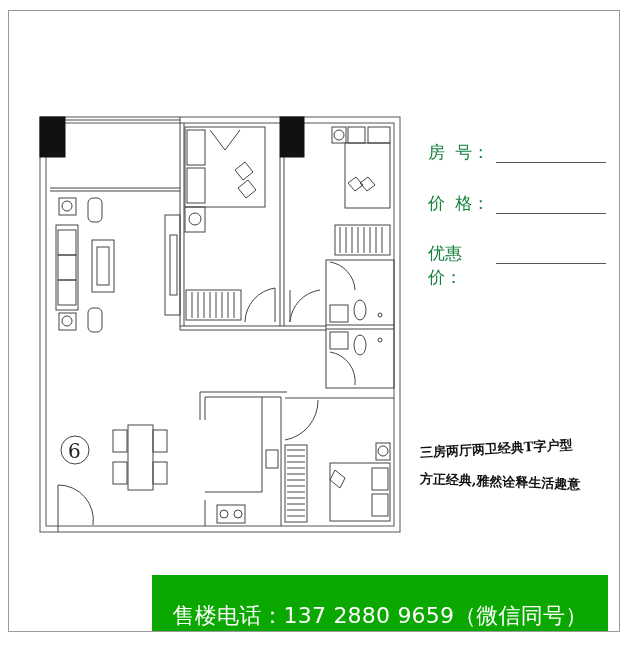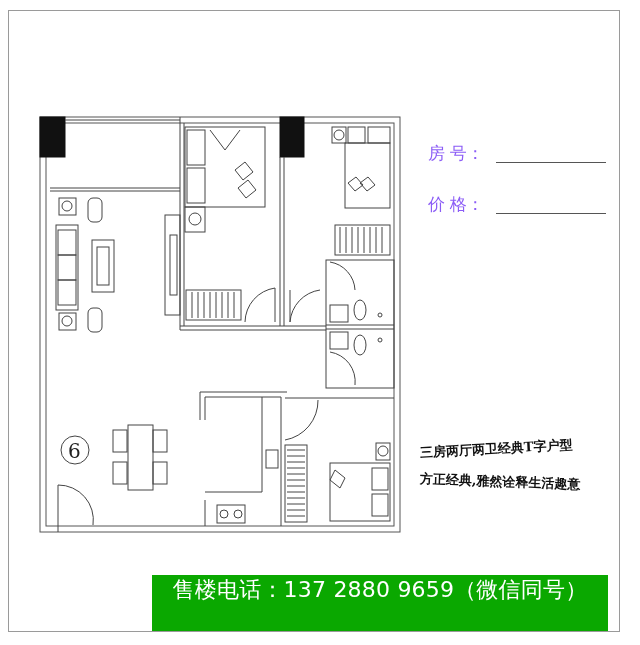--- a/index.html
+++ b/index.html
@@ -1,27 +1,27 @@
 <!DOCTYPE html>
 <html><head>
 <meta charset="utf-8">
 <style>
   html, body { margin:0; padding:0; background:#ffffff; }
   body { width:640px; height:645px; position:relative; overflow:hidden; font-family:"DejaVu Sans", sans-serif; }
   .frame { position:absolute; left:8px; top:10px; width:612px; height:622px; border:1px solid #9a9a9a; box-sizing:border-box; }
   .plan { position:absolute; left:0; top:0; }
   .form { position:absolute; left:428px; top:142px; width:190px; }
   .form-row { position:relative; height:50.5px; display:flex; align-items:flex-start; }
-  .form-label { font-family:Liberation Sans, sans-serif; font-size:17px; color:#8b5cf6; width:65px; letter-spacing:0px; line-height:24px; }
+  .form-label { font-family:Liberation Mono, monospace; font-size:17px; color:#15803d; width:65px; letter-spacing:0px; line-height:24px; }
   .form-line { position:absolute; left:68px; top:20px; width:110px; height:0; border-top:1px solid #555; }
   .slogan { position:absolute; left:420px; top:440px; width:210px; font-family:"DejaVu Serif", serif; font-weight:bold; color:#111; }
   .slogan-line { font-size:13px; line-height:26px; white-space:nowrap; }
   .slogan-line.l1 { transform:rotate(-3deg); transform-origin:left center; }
   .slogan-line.l2 { transform:rotate(2deg); transform-origin:left center; }
-  .banner { position:absolute; left:152px; top:575px; width:456px; height:56px; display:flex; align-items:flex-start; justify-content:center; }
+  .banner { position:absolute; left:152px; top:575px; width:456px; height:56px; display:flex; align-items:flex-end; justify-content:center; }
   .banner-text { font-family:"DejaVu Sans", sans-serif; color:#ffffff; font-size:22px; white-space:nowrap; letter-spacing:0.2px; }
 </style>
 </head>
 <body>
 
 <div class="frame"></div>
 
 <svg class="plan" width="410" height="545" viewBox="0 0 410 545" xmlns="http://www.w3.org/2000/svg" fill="none" stroke="#444" stroke-width="1">
 
   <rect x="40" y="117" width="360" height="415" stroke="#555"></rect>
@@ -125,20 +125,24 @@
 
 <div class="form">
   <div class="form-row">
     <span class="form-label">房 号：</span>
     <span class="form-line"></span>
   </div>
   <div class="form-row">
     <span class="form-label">价 格：</span>
     <span class="form-line"></span>
   </div>
+  <div class="form-row">
+    <span class="form-label">优惠价：</span>
+    <span class="form-line"></span>
+  </div>
 </div>
 
 <div class="slogan">
   <div class="slogan-line l1">三房两厅两卫经典T字户型</div>
   <div class="slogan-line l2">方正经典,雅然诠释生活趣意</div>
 </div>
 
 <div class="banner" style="background:#0aa800;">
   <span class="banner-text">售楼电话：137 2880 9659（微信同号）</span>
 </div>

